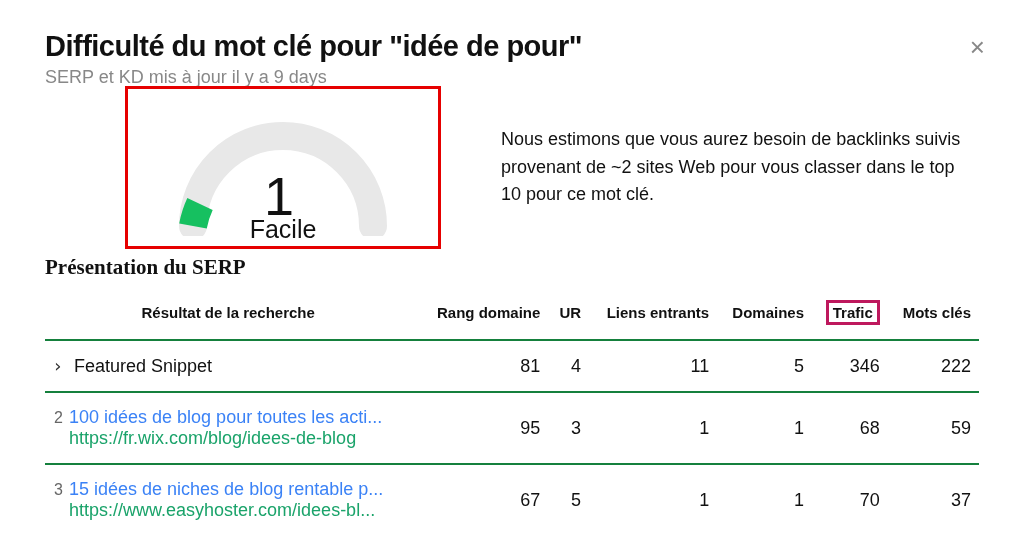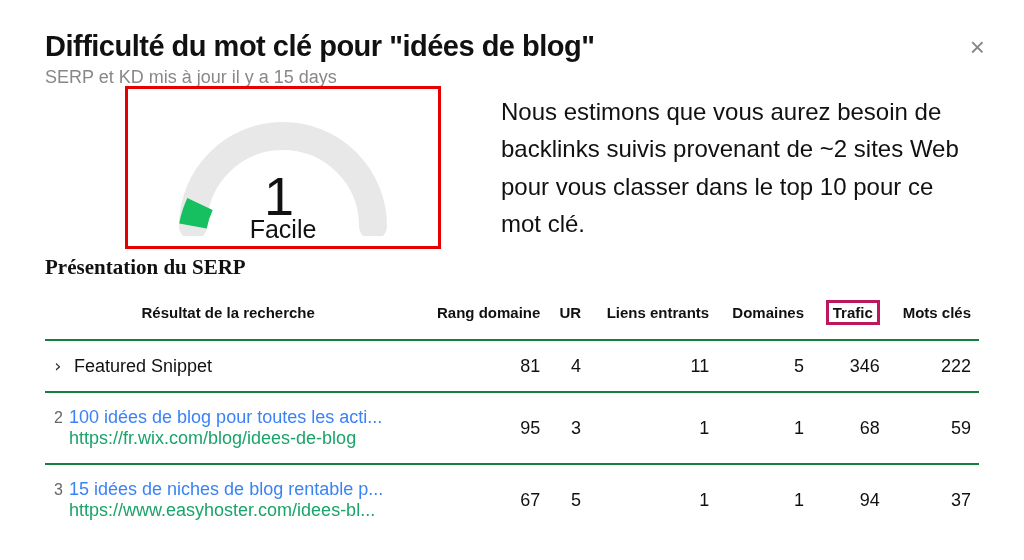--- a/index.html
+++ b/index.html
@@ -59,21 +59,21 @@
     line-height: 1;
   }
   .gauge .label {
     position: absolute;
     left: 0; right: 0; bottom: 2px;
     text-align: center;
     font-size: 25px;
   }
   .estimate {
     flex: 1;
-    font-size: 24px;
+    font-size: 18px;
     line-height: 1.55;
     color: #111;
     padding-right: 10px;
   }
   .serp-title {
     font-size: 21px;
     font-weight: 800;
     margin: 6px 0 16px 0;
     font-family: Liberation Serif, serif;
   }
@@ -120,22 +120,22 @@
   }
   .hl {
     border: 3px solid #be185d;
     padding: 1px 4px;
   }
 </style>
 </head>
 <body>
 
 <div class="header">
-  <h1 class="title">Difficulté du mot clé pour "idées de blog"</h1>
-  <p class="subtitle">SERP et KD mis à jour il y a 15 days</p>
+  <h1 class="title">Difficulté du mot clé pour "idée de pour"</h1>
+  <p class="subtitle">SERP et KD mis à jour il y a 9 days</p>
   <div class="close">×</div>
 </div>
 
 <div class="top-row">
   <div class="gauge-wrap">
     <div class="gauge">
       <svg width="230" height="145" viewBox="0 0 230 145">
         <path d="M 25 135 A 90 90 0 1 1 205 135" fill="none" stroke="#e8e8e8" stroke-width="28" stroke-linecap="round"></path>
         <path d="M 25 135 A 90 90 0 0 1 32 113" fill="none" stroke="#16c060" stroke-width="28" stroke-linecap="butt"></path>
       </svg>
@@ -178,17 +178,17 @@
         <td>1</td>
         <td>68</td>
         <td>59</td>
       </tr>
       <tr>
         <td class="left"><span class="rank">3</span><span class="result-title">15 idées de niches de blog rentable p...</span><br><span class="rank"></span><span class="result-url">https://www.easyhoster.com/idees-bl...</span></td>
         <td>67</td>
         <td>5</td>
         <td>1</td>
         <td>1</td>
-        <td>94</td>
+        <td>70</td>
         <td>37</td>
       </tr>
     </tbody>
 </table>
 
 </body></html>

